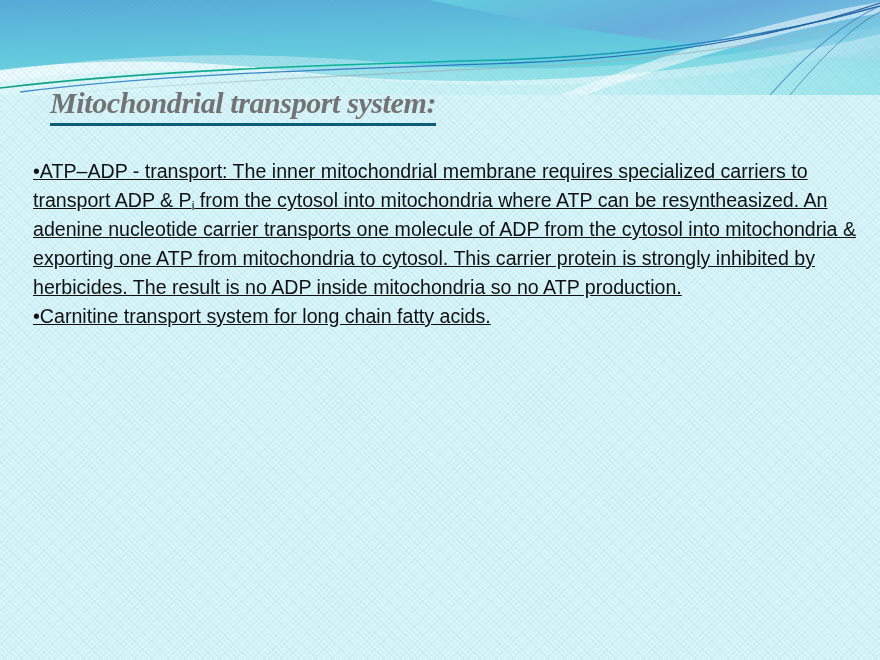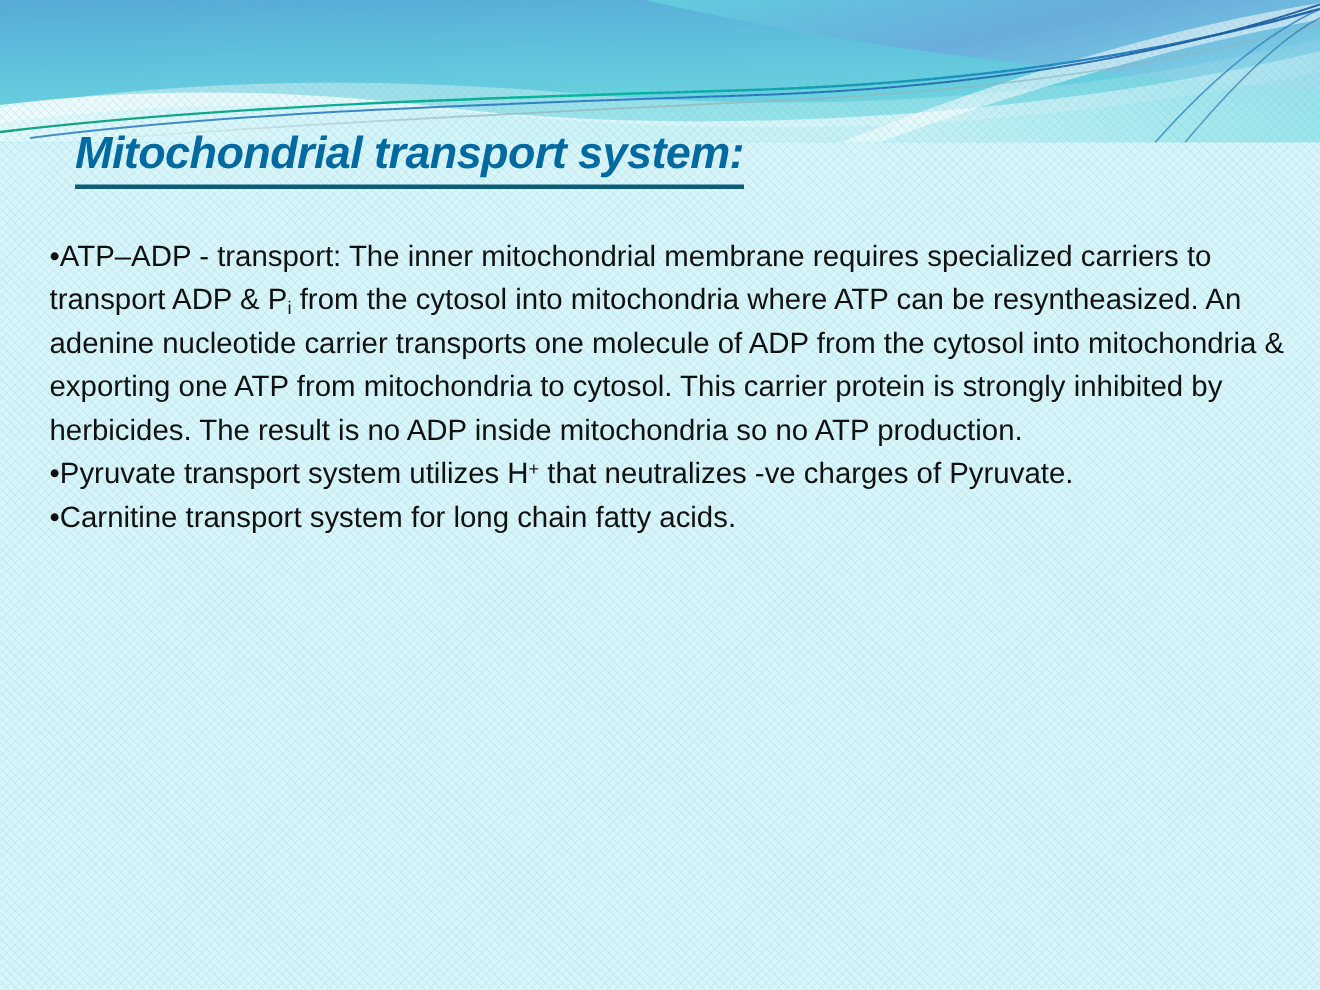--- a/index.html
+++ b/index.html
@@ -44,43 +44,44 @@
 
   #title-block {
     position: absolute;
     left: 50px;
     top: 86px;
     z-index: 6;
   }
 
   #slide-title {
     margin: 0;
-    font-family: Liberation Sans, sans-serif;
+    font-family: Liberation Serif, serif;
     font-size: 30px;
     font-weight: bold;
     font-style: italic;
-    color: #0369a1;
+    color: #737373;
     letter-spacing: -0.4px;
     white-space: nowrap;
     border-bottom: 3px solid #0d5d77;
     display: inline-block;
     padding-bottom: 3px;
     line-height: 1.12;
   }
 
   #body-block {
     position: absolute;
     left: 33px;
     top: 157px;
     width: 828px;
     z-index: 6;
     color: #111111;
     font-family: "Liberation Sans", sans-serif;
     font-size: 19.6px;
     line-height: 29px;
+    text-decoration: underline;
   }
 
   .para {
     margin: 0;
     text-align: left;
   }
 
   sub {
     font-size: 0.62em;
     vertical-align: -0.26em;
@@ -162,20 +163,19 @@
 
   <div id="title-block">
     <h1 id="slide-title">Mitochondrial transport system:</h1>
   </div>
 
   <div id="body-block">
 
     <p class="para"><span>•ATP–ADP - transport: The inner mitochondrial membrane requires specialized carriers to transport ADP &amp; P</span><sub>i</sub><span> from the cytosol into mitochondria where ATP can be resyntheasized. An adenine nucleotide carrier transports one molecule of  ADP from the cytosol into mitochondria &amp; exporting one ATP from mitochondria  to cytosol. This carrier protein is strongly inhibited by herbicides. The result is no ADP inside mitochondria so no ATP production.</span></p>
 
 
-    <p class="para"><span>•Pyruvate transport system utilizes H</span><sup>+</sup><span> that neutralizes -ve charges of Pyruvate.</span></p>
 
     <p class="para">•Carnitine transport system for long chain fatty acids.</p>
 
   </div>
 
   <div id="texture"></div>
 </div>
 
 </body></html>

